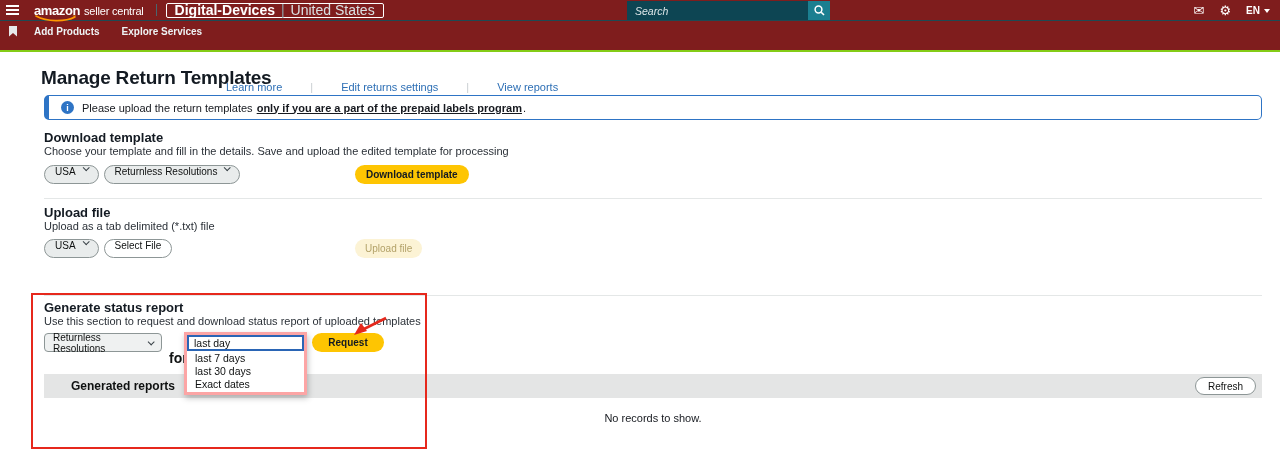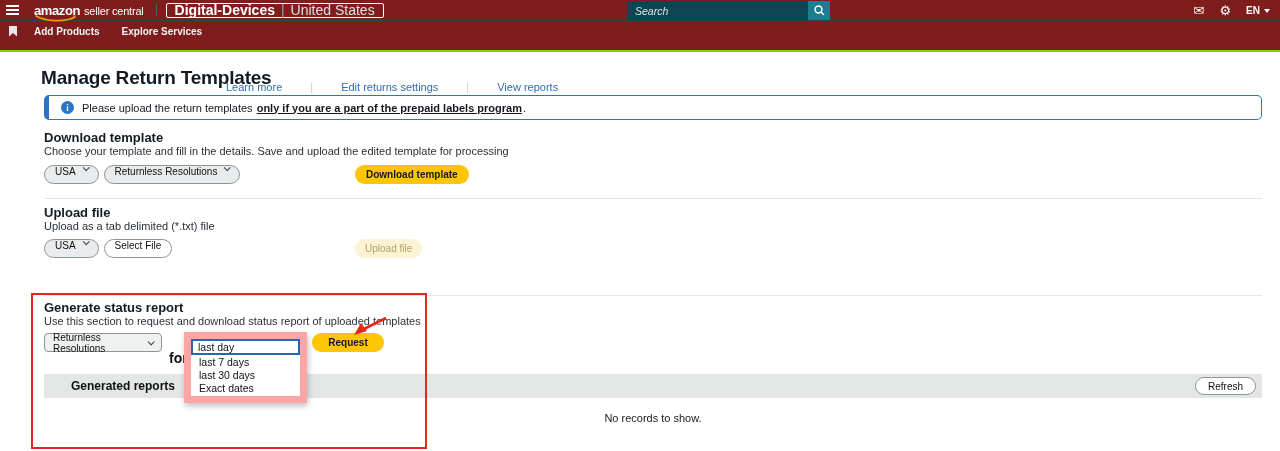--- a/index.html
+++ b/index.html
@@ -47,21 +47,21 @@
   .sec-d { position:absolute; left:44px; font-size:11px; color:#2b3138; }
   .ctrl-row { position:absolute; left:44px; height:19px; display:flex; gap:5px; align-items:center; }
   .pill { height:19px; border:1px solid #8d9696; border-radius:10px; background:#e9ecec; font-size:10px; color:#0f1111; display:inline-flex; align-items:flex-start; gap:7px; padding:0 10px; cursor:pointer; white-space:nowrap; }
   .pill.white { background:#fff; }
   .chev { width:5px; height:5px; border-right:1.4px solid #3a4348; border-bottom:1.4px solid #3a4348; transform:rotate(45deg) translateY(-1px); }
   .btn-yellow { position:absolute; height:19px; border:0; border-radius:10px; background:#fec502; color:#131a22; font-size:10px; font-weight:600; padding:0 11px; cursor:pointer; font-family:"Liberation Sans",sans-serif; }
   .btn-disabled { position:absolute; height:19px; border:0; border-radius:10px; background:#fcf3d5; color:#b3a269; font-size:10px; padding:0 10px; cursor:default; font-family:"Liberation Sans",sans-serif; }
   .divider { position:absolute; left:44px; width:1218px; border-top:1px solid #e4e7e7; }
   .sel { position:absolute; left:44px; width:118px; height:19px; border:1px solid #8d9696; border-radius:4px; background:#eff1f1; font-size:10px; display:flex; align-items:center; justify-content:space-between; padding:0 8px; cursor:pointer; }
   .for-lbl { position:absolute; left:169px; top:285px; font-size:14px; font-weight:600;margin-top:13px; }
-  .popup { position:absolute; left:184px; top:280px; width:123px; background:#fff; border:7px solid #fca5a5; box-shadow:1px 3px 6px rgba(0,0,0,0.25); z-index:5; padding-bottom:2px; }
+  .popup { position:absolute; left:184px; top:280px; width:123px; background:#fff; border:3px solid #fca5a5; box-shadow:1px 3px 6px rgba(0,0,0,0.25); z-index:5; padding-bottom:2px; }
   .opt0 { border:2px solid #2a65b5; height:16px; display:flex; align-items:center; padding-left:5px; font-size:10.5px; background:#fff; cursor:pointer; }
   .opt { height:13px; display:flex; align-items:center; padding-left:8px; font-size:10.5px; cursor:pointer; }
   .graybar { position:absolute; left:44px; top:322px; width:1218px; height:24px; background:#e4e5e5; display:flex; align-items:center;padding-left:16px; }
   .graybar .gh { font-size:12px; font-weight:700; margin-left:11px; }
   .btn-refresh { position:absolute; right:6px; top:3px; height:18px; border:1px solid #8d9696; border-radius:9px; background:#fff; font-size:10px; color:#0f1111; padding:0 12px; cursor:pointer; font-family:"Liberation Sans",sans-serif; }
   .empty { position:absolute; left:44px; top:360px; width:1218px; text-align:center; font-size:11px; color:#16191f; }
   .redrect { position:absolute; left:31px; top:241px; width:396px; height:156px; border:2px solid #e6281c; z-index:4; pointer-events:none; }
   .red-arrow { position:absolute; left:350px; top:262px; z-index:6; pointer-events:none; }
 </style>
 </head>

